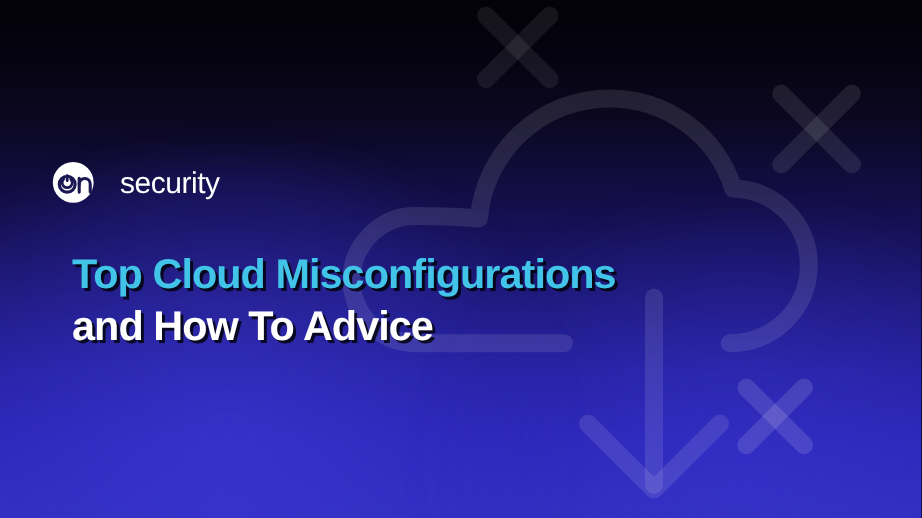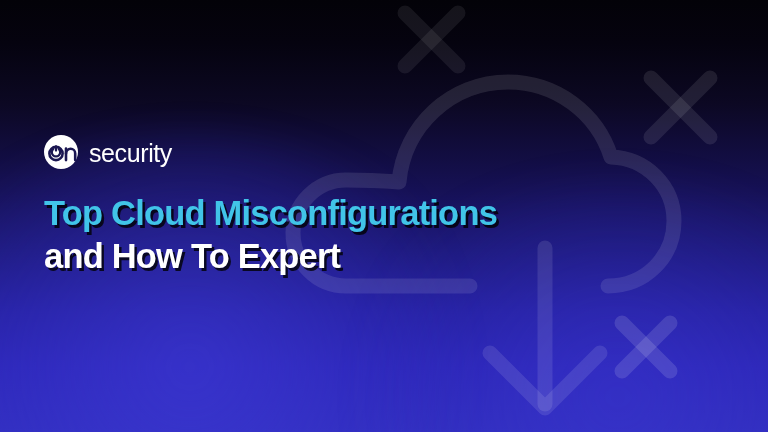--- a/index.html
+++ b/index.html
@@ -59,21 +59,21 @@
     pointer-events: none;
   }
 
   
   #logo {
     position: absolute;
     left: 44px;
     top: 133px;
     display: flex;
     align-items: center;
-    gap: 11px;
+    gap: 22px;
     height: 38px;
   }
   #logo-mark {
     width: 34px;
     height: 34px;
     border-radius: 50%;
     background: #ffffff;
     display: flex;
     align-items: center;
     justify-content: center;
@@ -156,18 +156,18 @@
         <path d="M12 11.3 L 12 15.6" stroke="#1b1752" stroke-width="2.3" stroke-linecap="round"></path>
         <path d="M9.1 14.2 A 4.2 4.2 0 1 0 14.9 14.2" fill="none" stroke="#1b1752" stroke-width="2.3" stroke-linecap="round"></path>
 
         <path d="M22 25.1 L 22 13.6" stroke="#1b1752" stroke-width="2.6" stroke-linecap="round"></path>
         <path d="M22 18.4 A 4.6 4.6 0 0 1 31.2 18.4 L 31.2 25.1" fill="none" stroke="#1b1752" stroke-width="2.6" stroke-linecap="round"></path>
       </svg>
     </span>
     <span id="logo-wordmark">security</span>
   </div>
 
-  <h1 id="headline" style="margin:0;">
+  <h1 id="headline" style="margin:16px;">
     <span class="hl-line hl-accent">Top Cloud Misconfigurations</span>
-    <span class="hl-line hl-plain">and How To Expert</span>
+    <span class="hl-line hl-plain">and How To Advice</span>
   </h1>
 
 </div>
 
 </body></html>

